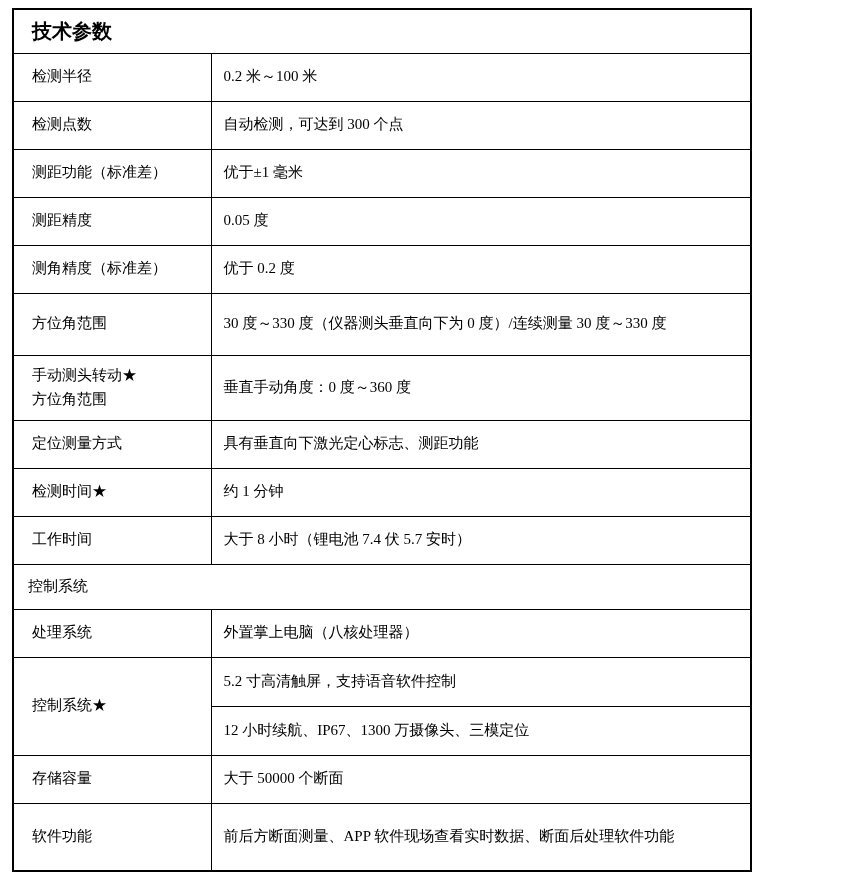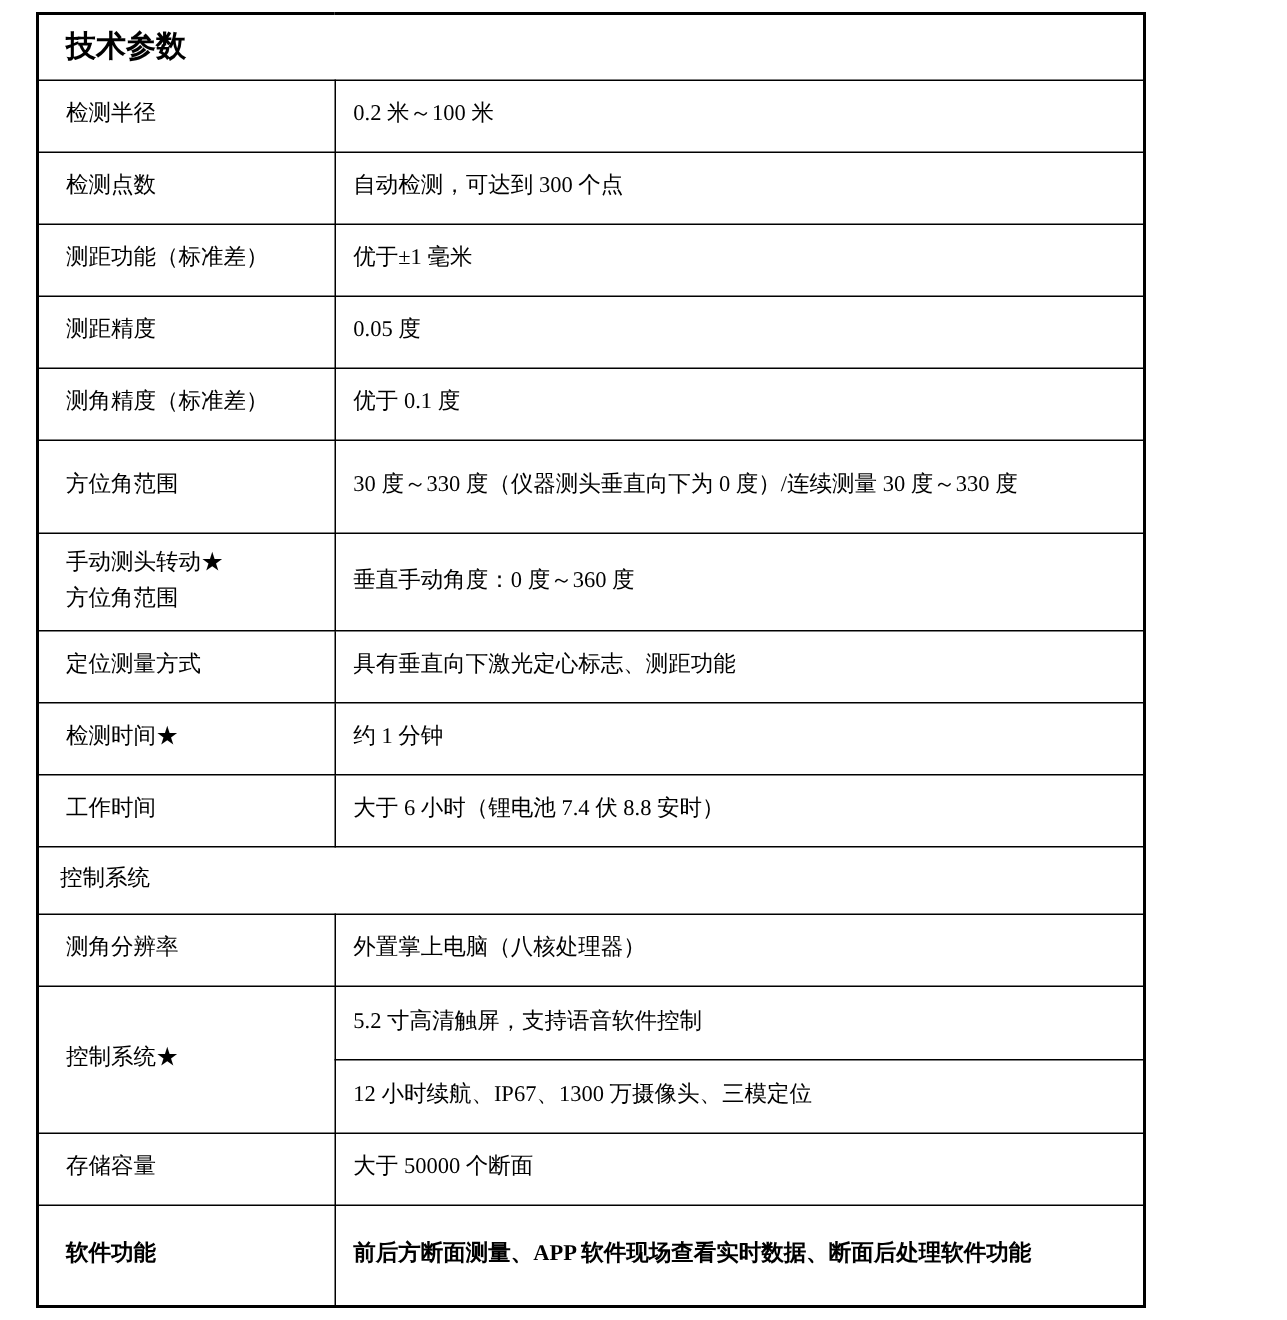--- a/index.html
+++ b/index.html
@@ -6,21 +6,21 @@
     margin: 0;
     padding: 0;
     width: 858px;
     height: 880px;
     background: #ffffff;
     overflow: hidden;
     font-family: "Liberation Serif", "DejaVu Serif", serif;
   }
   .spec-table {
     position: absolute;
-    left: 24px;
+    left: 12px;
     top: 8px;
     width: 740px;
     border-collapse: collapse;
     table-layout: fixed;
     border: 2px solid #000000;
     background: #ffffff;
   }
   .spec-table col.c-label { width: 198px; }
   .spec-table td {
     border: 1px solid #000000;
@@ -44,21 +44,21 @@
   }
   .spec-table td.cell-section {
     padding-left: 14px;
   }
   tr.r-title { height: 44px; }
   tr.r-s     { height: 48px; }
   tr.r-m     { height: 62px; }
   tr.r-l     { height: 65px; margin-top: 32px; }
   tr.r-sec   { height: 45px; }
   tr.r-sub   { height: 49px; }
-  tr.r-end   { height: 68px; font-weight: bold; }
+  tr.r-end   { height: 68px; }
 </style>
 </head>
 <body>
 
 <table class="spec-table">
   <colgroup>
     <col class="c-label">
     <col class="c-value">
   </colgroup>
   <tbody>
@@ -77,50 +77,50 @@
     <tr class="r-s">
       <td class="cell-label">测距功能（标准差）</td>
       <td class="cell-value">优于±1 毫米</td>
     </tr>
     <tr class="r-s">
       <td class="cell-label">测距精度</td>
       <td class="cell-value">0.05 度</td>
     </tr>
     <tr class="r-s">
       <td class="cell-label">测角精度（标准差）</td>
-      <td class="cell-value">优于 0.1 度</td>
+      <td class="cell-value">优于 0.2 度</td>
     </tr>
     <tr class="r-m">
       <td class="cell-label">方位角范围</td>
       <td class="cell-value">30 度～330 度（仪器测头垂直向下为 0 度）/连续测量 30 度～330 度</td>
     </tr>
     <tr class="r-l">
       <td class="cell-label">手动测头转动★
 方位角范围</td>
       <td class="cell-value">垂直手动角度：0 度～360 度</td>
     </tr>
     <tr class="r-s">
       <td class="cell-label">定位测量方式</td>
       <td class="cell-value">具有垂直向下激光定心标志、测距功能</td>
     </tr>
     <tr class="r-s">
       <td class="cell-label">检测时间★</td>
       <td class="cell-value">约 1 分钟</td>
     </tr>
     <tr class="r-s">
       <td class="cell-label">工作时间</td>
-      <td class="cell-value">大于 6 小时（锂电池 7.4 伏 8.8 安时）</td>
+      <td class="cell-value">大于 8 小时（锂电池 7.4 伏 5.7 安时）</td>
     </tr>
 
     <tr class="r-sec">
       <td class="cell-section" colspan="2">控制系统</td>
     </tr>
 
     <tr class="r-s">
-      <td class="cell-label">测角分辨率</td>
+      <td class="cell-label">处理系统</td>
       <td class="cell-value">外置掌上电脑（八核处理器）</td>
     </tr>
 
     <tr class="r-sub">
       <td class="cell-label" rowspan="2">控制系统★</td>
       <td class="cell-value">5.2 寸高清触屏，支持语音软件控制</td>
     </tr>
     <tr class="r-sub">
       <td class="cell-value">12 小时续航、IP67、1300 万摄像头、三模定位</td>
     </tr>

